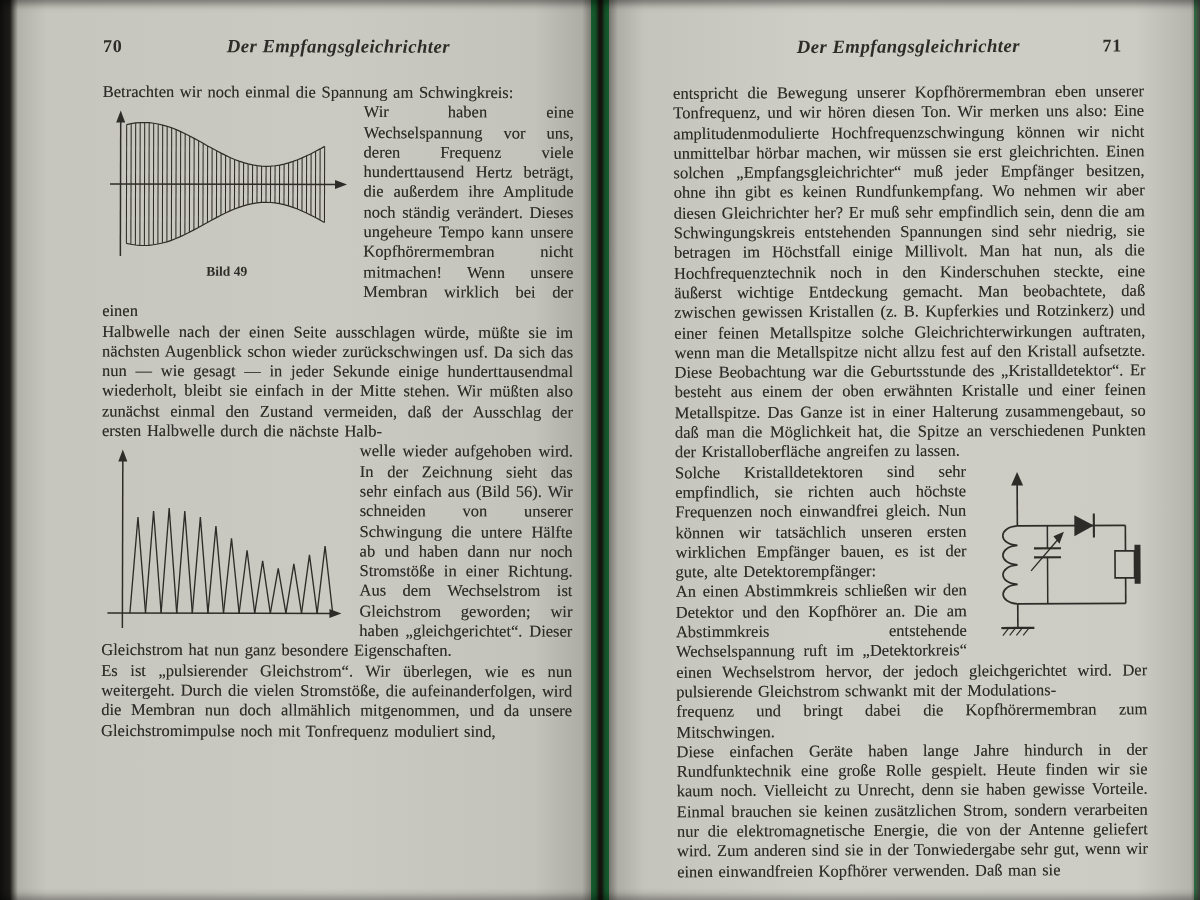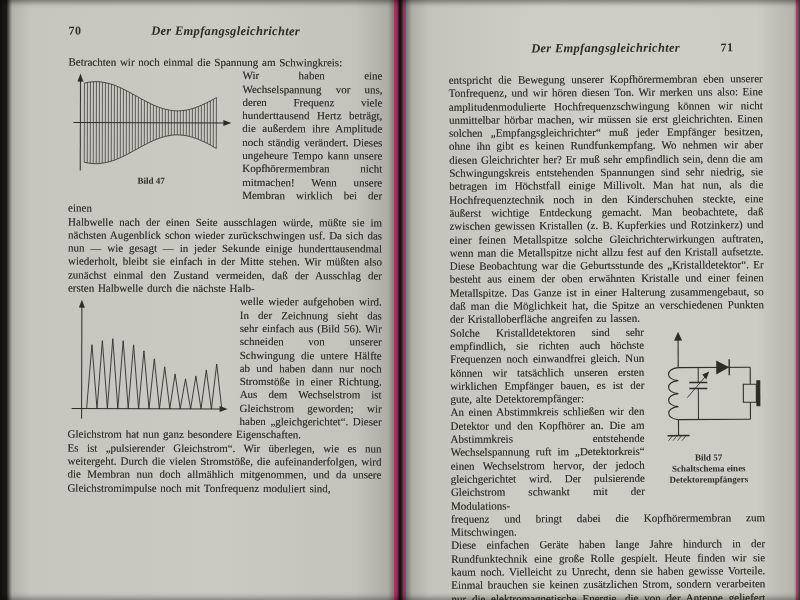--- a/index.html
+++ b/index.html
@@ -1,18 +1,18 @@
 <!DOCTYPE html>
 <html><head>
 <meta charset="utf-8">
 <style>
   html,body { margin:0; padding:0; background:#4a4a46; }
   .scan {
     position:relative; width:800px; height:600px; overflow:hidden;
-    background:#ec4899;
+    background:#15803d;
     font-family:"Liberation Serif", serif;
     color:#2e2c28;
   }
   .scan::after {
     content:""; position:absolute; inset:0; pointer-events:none;
     box-shadow: inset 0 3px 5px rgba(0,0,0,.38), inset 0 -3px 5px rgba(0,0,0,.30);
     z-index:40;
   }
   .page { position:absolute; top:0; height:600px; z-index:1; }
   .page-left {
@@ -33,21 +33,21 @@
   }
   .gutter {
     position:absolute; left:388px; top:0; width:24px; height:600px; z-index:20;
     background:linear-gradient(90deg, rgba(20,18,12,0) 0%, rgba(20,18,12,.45) 38%, #14120c 48%, #14120c 54%, rgba(20,18,12,.45) 64%, rgba(20,18,12,0) 100%);
   }
   .content { position:relative; }
   .content-left  { margin:24px 12px 0 56px; width:314px; transform:rotate(0.15deg); }
   .content-right { margin:24px 32px 0 44px; width:314px; transform:rotate(-0.3deg); }
   .hdr { display:grid; grid-template-columns:42px 1fr 42px; align-items:baseline; margin-bottom:17px; }
   .pgnum { font-weight:bold; font-size:12px; letter-spacing:.5px; }
-  .pgnum-right { text-align:left;margin-top:17px; }
+  .pgnum-right { text-align:center; }
   .runtitle { text-align:center; font-style:italic; font-weight:600; font-size:12.5px; letter-spacing:.3px; }
   p.bodytext {
     margin:0; font-size:11px; line-height:13.3px; text-align:justify;
     word-spacing:1px; text-shadow:0 0 .3px rgba(46,44,40,.55);
   }
   .clear-l { clear:left; }
   .clear-r { clear:right; }
   .fig { text-shadow:none; }
   .fig55, .fig56 { float:left; width:166px; margin:2px 8px 2px 0; }
   .fig56 { width:164px; }
@@ -118,21 +118,21 @@
             <line x1="133" y1="34.317148488011114" x2="133" y2="69.68285151198889" stroke="#2e2c28" stroke-width="0.7"></line>
             <line x1="136" y1="32.933704074388764" x2="136" y2="71.06629592561123" stroke="#2e2c28" stroke-width="0.7"></line>
             <line x1="139" y1="31.451462596651126" x2="139" y2="72.54853740334887" stroke="#2e2c28" stroke-width="0.7"></line>
             <line x1="142" y1="29.890123669532002" x2="142" y2="74.109876330468" stroke="#2e2c28" stroke-width="0.7"></line>
             <line x1="145" y1="28.270438146245947" x2="145" y2="75.72956185375405" stroke="#2e2c28" stroke-width="0.7"></line>
             <line x1="148" y1="26.613932330892446" x2="148" y2="77.38606766910755" stroke="#2e2c28" stroke-width="0.7"></line>
             <path d="M16,12.4 L19,11.8 L22,11.3 L25,11.1 L28,11.0 L31,11.1 L34,11.5 L37,12.0 L40,12.7 L43,13.5 L46,14.5 L49,15.7 L52,17.0 L55,18.4 L58,19.9 L61,21.5 L64,23.1 L67,24.8 L70,26.5 L73,28.1 L76,29.7 L79,31.3 L82,32.8 L85,34.2 L88,35.5 L91,36.6 L94,37.6 L97,38.4 L100,39.1 L103,39.6 L106,39.9 L109,40.0 L112,39.9 L115,39.6 L118,39.2 L121,38.5 L124,37.7 L127,36.7 L130,35.6 L133,34.3 L136,32.9 L139,31.5 L142,29.9 L145,28.3 L148,26.6" fill="none" stroke="#2e2c28" stroke-width="0.8"></path>
             <path d="M16,91.6 L19,92.2 L22,92.7 L25,92.9 L28,93.0 L31,92.9 L34,92.5 L37,92.0 L40,91.3 L43,90.5 L46,89.5 L49,88.3 L52,87.0 L55,85.6 L58,84.1 L61,82.5 L64,80.9 L67,79.2 L70,77.5 L73,75.9 L76,74.3 L79,72.7 L82,71.2 L85,69.8 L88,68.5 L91,67.4 L94,66.4 L97,65.6 L100,64.9 L103,64.4 L106,64.1 L109,64.0 L112,64.1 L115,64.4 L118,64.8 L121,65.5 L124,66.3 L127,67.3 L130,68.4 L133,69.7 L136,71.1 L139,72.5 L142,74.1 L145,75.7 L148,77.4" fill="none" stroke="#2e2c28" stroke-width="0.8"></path>
           </svg>
         <div class="figcap">
-          <span class="cap-label">Bild 47</span>
+          <span class="cap-label">Bild 49</span>
         </div>
       </div>
       <p class="bodytext">Wir haben eine Wechselspannung vor uns, deren Frequenz viele hunderttausend Hertz beträgt, die außerdem ihre Amplitude noch ständig verändert. Dieses ungeheure Tempo kann unsere Kopfhörermembran nicht mitmachen! Wenn unsere Membran wirklich bei der einen</p>
 
       <p class="bodytext clear-l">Halbwelle nach der einen Seite ausschlagen würde, müßte sie im nächsten Augenblick schon wieder zurückschwingen usf. Da sich das nun — wie gesagt — in jeder Sekunde einige hunderttausendmal wiederholt, bleibt sie einfach in der Mitte stehen. Wir müßten also zunächst einmal den Zustand vermeiden, daß der Ausschlag der ersten Halbwelle durch die nächste Halb-</p>
 
       <div class="fig fig56">
         <svg class="figure-svg" id="svg-fig56" width="164" height="128" viewBox="0 0 164 128">
             <line x1="14" y1="122" x2="14" y2="8" stroke="#2e2c28" stroke-width="1"></line>
             <polygon points="14,3 11,11 17,11" fill="#2e2c28"></polygon>
@@ -187,25 +187,20 @@
             <rect x="91" y="57" width="13" height="18" fill="none" stroke="#2e2c28" stroke-width="1.1"></rect>
             <rect x="104" y="53" width="4" height="26" fill="#2e2c28"></rect>
             <line x1="98" y1="75" x2="98" y2="92" stroke="#2e2c28" stroke-width="1.1"></line>
             <line x1="26" y1="92" x2="26" y2="108" stroke="#2e2c28" stroke-width="1.1"></line>
             <line x1="15" y1="108" x2="37" y2="108" stroke="#2e2c28" stroke-width="1.5"></line>
             <line x1="16" y1="113" x2="20" y2="108" stroke="#2e2c28" stroke-width="0.8"></line>
             <line x1="20.5" y1="113" x2="24.5" y2="108" stroke="#2e2c28" stroke-width="0.8"></line>
             <line x1="25" y1="113" x2="29" y2="108" stroke="#2e2c28" stroke-width="0.8"></line>
             <line x1="29.5" y1="113" x2="33.5" y2="108" stroke="#2e2c28" stroke-width="0.8"></line>
           </svg>
-        <div class="figcap">
-          <span class="cap-label">Bild 57</span>
-          <span class="cap-label">Schaltschema eines</span>
-          <span class="cap-label">Detektorempfängers</span>
-        </div>
       </div>
       <p class="bodytext">Solche Kristalldetektoren sind sehr empfindlich, sie richten auch höchste Frequenzen noch einwandfrei gleich. Nun können wir tatsächlich unseren ersten wirklichen Empfänger bauen, es ist der gute, alte Detektorempfänger:</p>
       <p class="bodytext">An einen Abstimmkreis schließen wir den Detektor und den Kopfhörer an. Die am Abstimmkreis entstehende Wechselspannung ruft im „Detektorkreis“ einen Wechselstrom hervor, der jedoch gleichgerichtet wird. Der pulsierende Gleichstrom schwankt mit der Modulations-</p>
 
       <p class="bodytext clear-r">frequenz und bringt dabei die Kopfhörermembran zum Mitschwingen.</p>
       <p class="bodytext">Diese einfachen Geräte haben lange Jahre hindurch in der Rundfunktechnik eine große Rolle gespielt. Heute finden wir sie kaum noch. Vielleicht zu Unrecht, denn sie haben gewisse Vorteile. Einmal brauchen sie keinen zusätzlichen Strom, sondern verarbeiten nur die elektromagnetische Energie, die von der Antenne geliefert wird. Zum anderen sind sie in der Tonwiedergabe sehr gut, wenn wir einen einwandfreien Kopfhörer verwenden. Daß man sie</p>
     </div>
   </div>
 
   <div class="gutter"></div>

